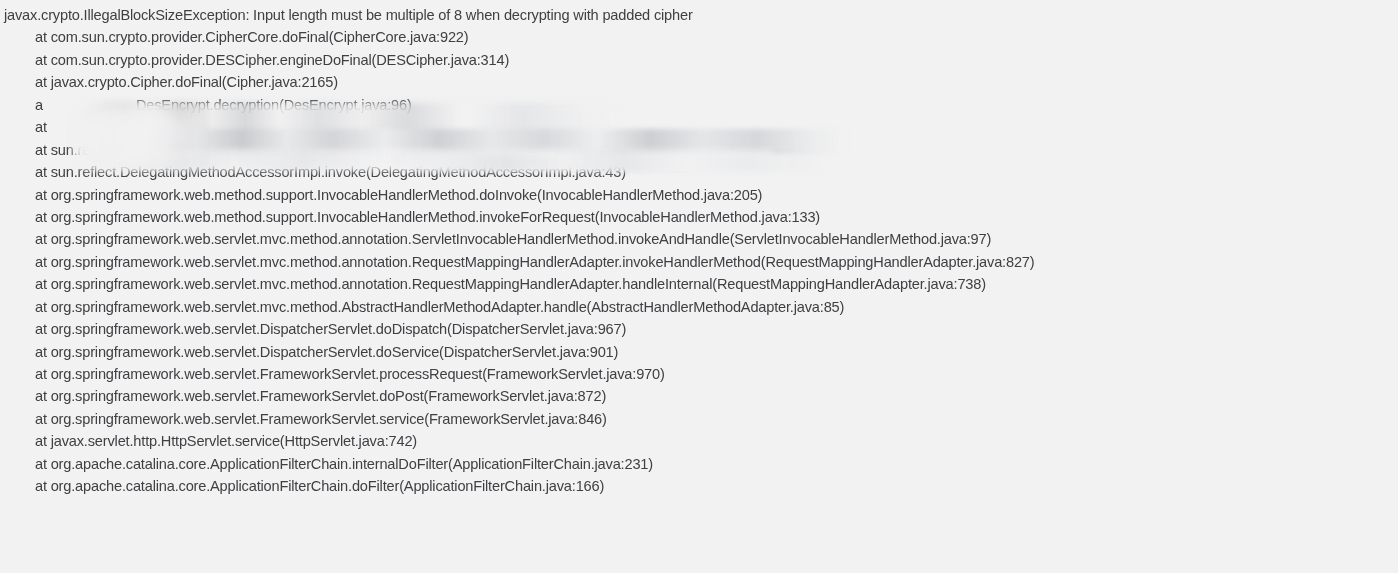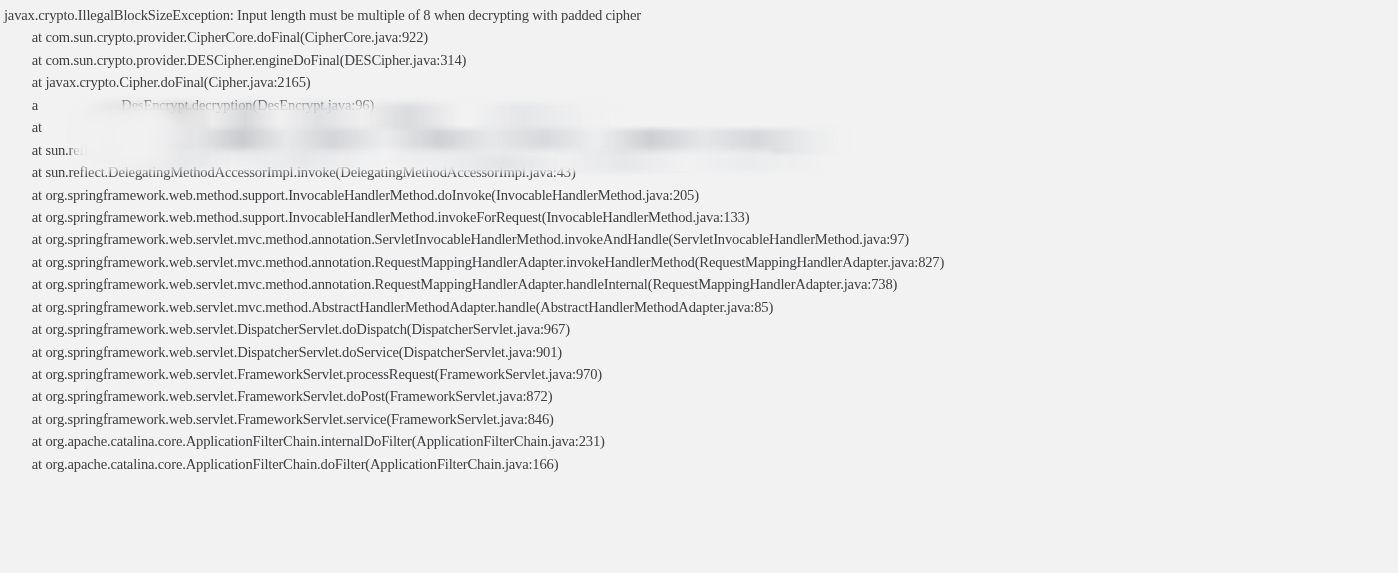--- a/index.html
+++ b/index.html
@@ -18,21 +18,21 @@
   #stacktrace-panel {
     position: relative;
     width: 1398px;
     height: 573px;
     background: #f2f2f2;
     box-sizing: border-box;
     padding: 4px 0 0 0;
   }
 
   .trace-line {
-    font-family: Liberation Serif, serif;
+    font-family: Liberation Sans, sans-serif;
     font-size: 14.6px;
     line-height: 22.45px;
     color: #3f4043;
     white-space: pre;
     letter-spacing: -0.18px;
     padding-left: 4px;
     height: 22.45px;
   }
 
   .trace-line.header-line {
@@ -179,20 +179,21 @@
       <div class="trace-line frame-line">        at org.springframework.web.method.support.InvocableHandlerMethod.invokeForRequest(InvocableHandlerMethod.java:133)</div>
       <div class="trace-line frame-line">        at org.springframework.web.servlet.mvc.method.annotation.ServletInvocableHandlerMethod.invokeAndHandle(ServletInvocableHandlerMethod.java:97)</div>
       <div class="trace-line frame-line">        at org.springframework.web.servlet.mvc.method.annotation.RequestMappingHandlerAdapter.invokeHandlerMethod(RequestMappingHandlerAdapter.java:827)</div>
       <div class="trace-line frame-line">        at org.springframework.web.servlet.mvc.method.annotation.RequestMappingHandlerAdapter.handleInternal(RequestMappingHandlerAdapter.java:738)</div>
       <div class="trace-line frame-line">        at org.springframework.web.servlet.mvc.method.AbstractHandlerMethodAdapter.handle(AbstractHandlerMethodAdapter.java:85)</div>
       <div class="trace-line frame-line">        at org.springframework.web.servlet.DispatcherServlet.doDispatch(DispatcherServlet.java:967)</div>
       <div class="trace-line frame-line">        at org.springframework.web.servlet.DispatcherServlet.doService(DispatcherServlet.java:901)</div>
       <div class="trace-line frame-line">        at org.springframework.web.servlet.FrameworkServlet.processRequest(FrameworkServlet.java:970)</div>
       <div class="trace-line frame-line">        at org.springframework.web.servlet.FrameworkServlet.doPost(FrameworkServlet.java:872)</div>
       <div class="trace-line frame-line">        at org.springframework.web.servlet.FrameworkServlet.service(FrameworkServlet.java:846)</div>
+      <div class="trace-line frame-line">        at javax.servlet.http.HttpServlet.service(HttpServlet.java:742)</div>
       <div class="trace-line frame-line">        at org.apache.catalina.core.ApplicationFilterChain.internalDoFilter(ApplicationFilterChain.java:231)</div>
       <div class="trace-line frame-line">        at org.apache.catalina.core.ApplicationFilterChain.doFilter(ApplicationFilterChain.java:166)</div>
     </div>
 
   <div id="redaction-overlay">
     <div class="smudge-a"></div>
     <div class="smudge-b"></div>
     <div class="smudge-c"></div>
     <div class="smudge-d"></div>
     <div class="smudge-e"></div>

